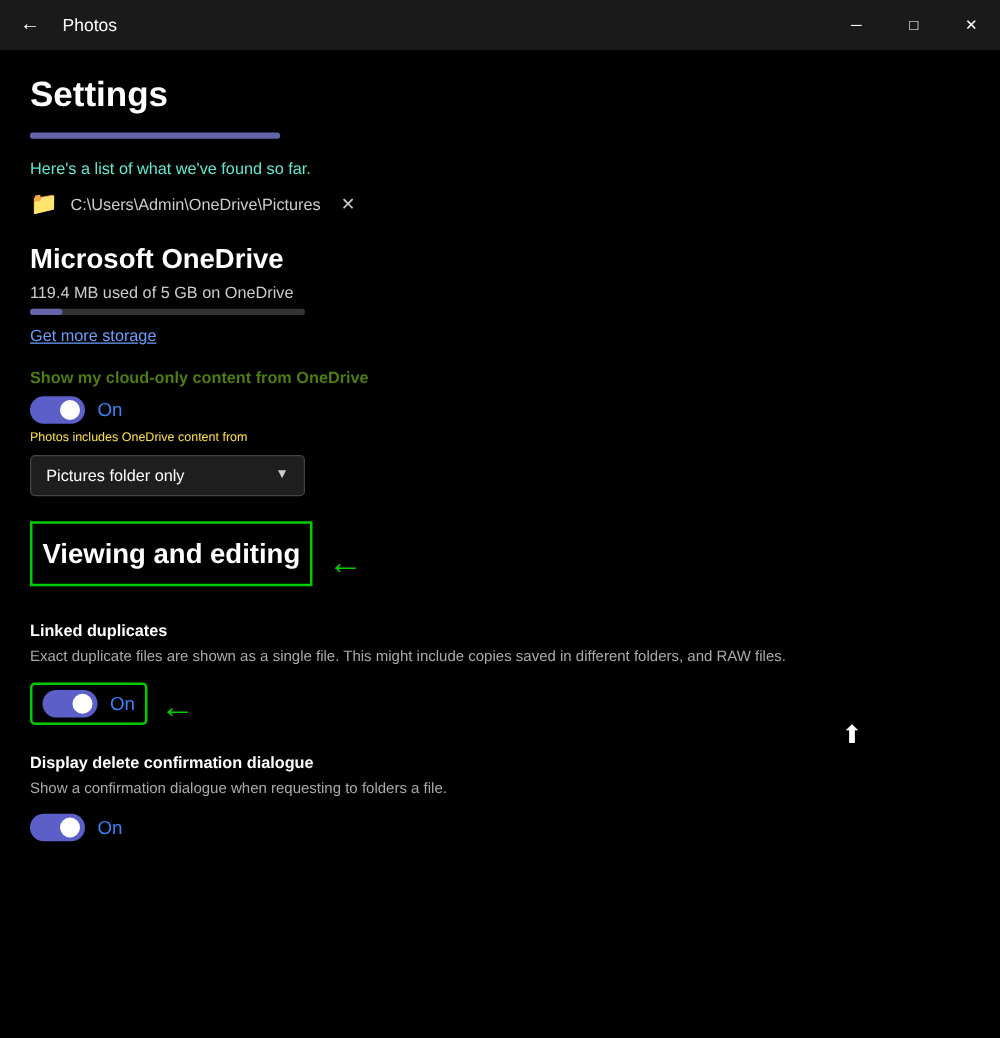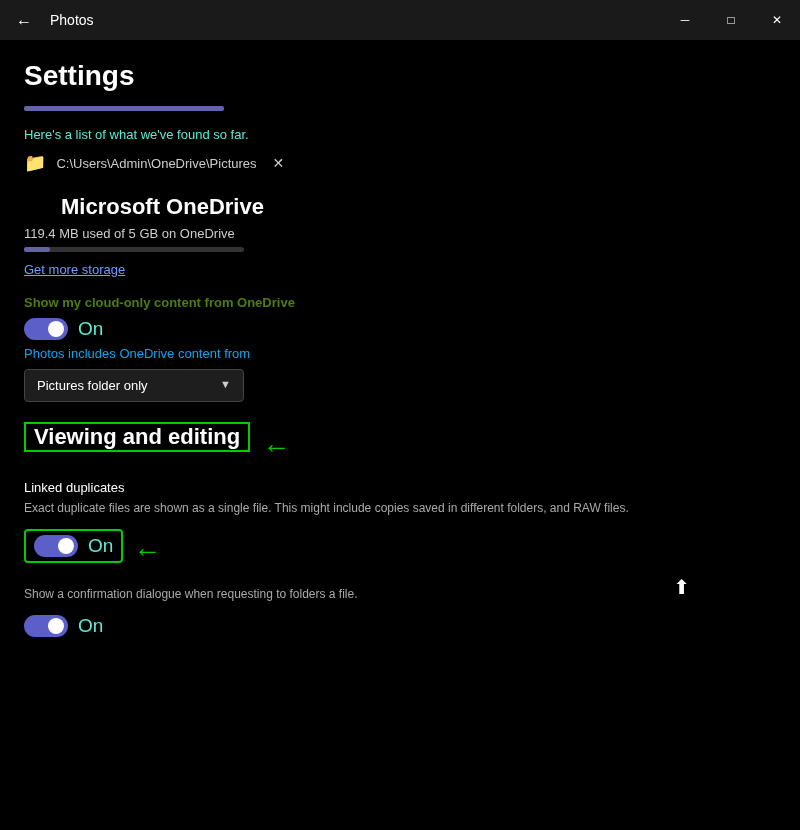--- a/index.html
+++ b/index.html
@@ -114,21 +114,20 @@
       cursor: pointer;
       margin-left: 6px;
     }
 
     
     .section-heading {
       font-size: 22px;
       font-weight: 600;
       color: #fff;
       margin-bottom: 6px;
-      margin-left: 37px;
     }
 
     .storage-text {
       font-size: 13px;
       color: #ccc;
       margin-bottom: 6px;
     }
 
     .storage-bar-bg {
       width: 220px;
@@ -184,33 +183,33 @@
       height: 16px;
       background: #fff;
       border-radius: 50%;
       position: absolute;
       top: 3px;
       right: 4px;
       transition: left 0.2s;
     }
 
     .toggle-on-label {
-      font-size: 19px;
-      color: #5eead4;
+      font-size: 15px;
+      color: #3b82f6;
     }
 
     
     .dropdown-container {
       margin-top: 6px;
       margin-bottom: 20px;
     }
 
     .dropdown-label {
-      font-size: 13px;
-      color: #0ea5e9;
+      font-size: 10px;
+      color: #fde047;
       margin-bottom: 8px;
     }
 
     .dropdown-select {
       background: #1e1e1e;
       border: 1px solid #444;
       color: #fff;
       padding: 8px 12px;
       border-radius: 4px;
       font-size: 13px;
@@ -224,37 +223,37 @@
       font-size: 11px;
       color: #ccc;
     }
 
     
     .viewing-heading {
       font-size: 22px;
       font-weight: 700;
       color: #fff;
       border: 2px solid #00cc00;
-      padding: 0 8px;
+      padding: 11px 8px;
       display: inline-block;
       margin-bottom: 14px;
     }
 
     
     .green-arrow {
       display: inline-block;
       color: #00cc00;
       font-size: 28px;
       margin-left: 12px;
       vertical-align: middle;
     }
 
     .subsection-title {
       font-size: 13px;
-      font-weight: 400;
+      font-weight: 700;
       color: #fff;
       margin-bottom: 4px;
     }
 
     .subsection-desc {
       font-size: 12px;
       color: #aaa;
       margin-bottom: 12px;
       line-height: 1.5;
     }
@@ -366,20 +365,21 @@
       <div class="toggle-row-highlight">
         <div class="toggle-switch">
           <div class="knob"></div>
         </div>
         <span class="toggle-on-label">On</span>
       </div>
       <span style="color:#00cc00;font-size:28px;">←</span>
     </div>
 
     <div class="delete-section">
+      <p class="subsection-title">Display delete confirmation dialogue</p>
       <p class="subsection-desc">Show a confirmation dialogue when requesting to folders a file.</p>
       <div class="toggle-row">
         <div class="toggle-switch">
           <div class="knob"></div>
         </div>
         <span class="toggle-on-label">On</span>
       </div>
     </div>
   </div>
 </div>

